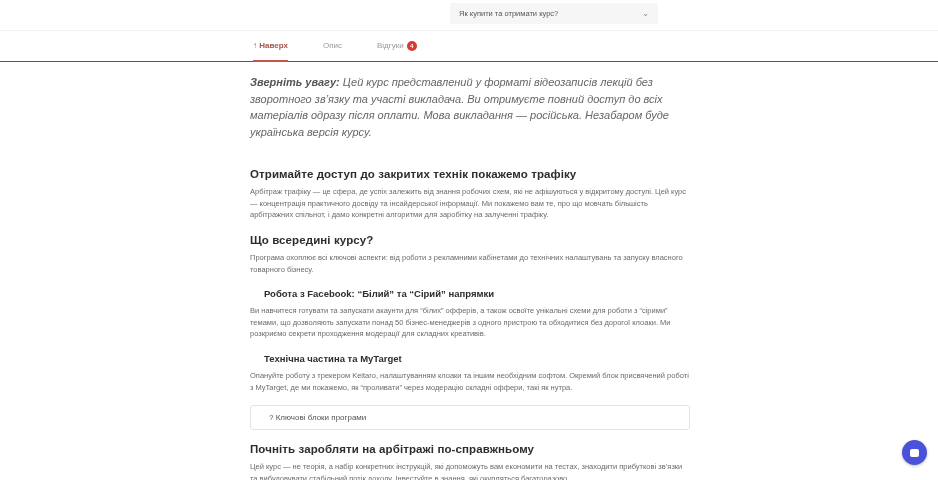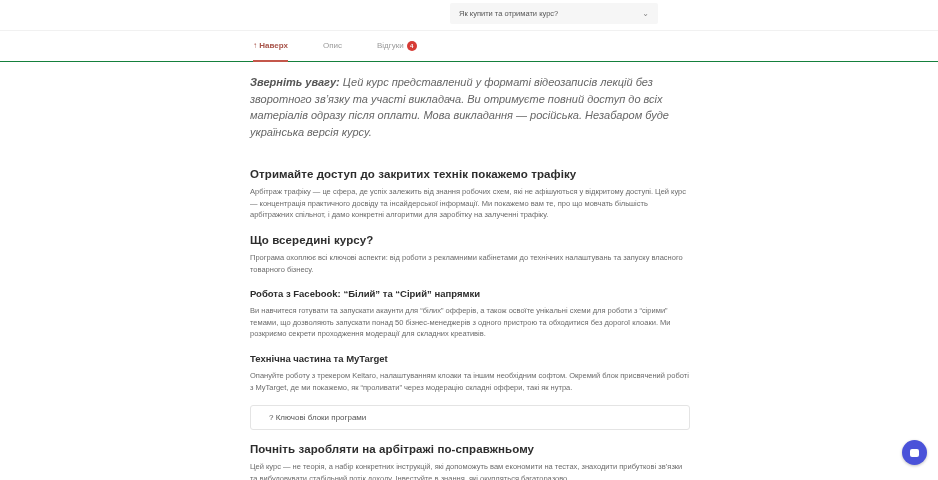--- a/index.html
+++ b/index.html
@@ -21,21 +21,21 @@
   .tab{font-size:8px;color:#9a9a9a;display:flex;align-items:center;gap:3px;
     border-bottom:2px solid transparent;margin-bottom:-1px;cursor:pointer;}
   .tab.active{color:#a8544a;font-weight:bold;border-bottom:2px solid #c4574b;}
   .badge{display:inline-flex;align-items:center;justify-content:center;width:10px;height:10px;
     border-radius:50%;background:#d63b35;color:#fff;font-size:6px;font-weight:bold;}
   
   .content{width:440px;margin-left:250px;padding-top:12px;}
   .notice{font-style:italic;font-size:11px;line-height:1.5;color:#666;margin:0 0 28px;}
   .notice b{color:#555;}
   h2{font-size:11.5px;color:#2d2d2d;margin:13px 0 6px;letter-spacing:.1px;}
-  h3{font-size:9.5px;color:#2d2d2d;margin:13px 0 6px;}
+  h3{font-size:9.5px;color:#2d2d2d;margin:13px 14px 6px;}
   p.body{font-size:7.5px;line-height:1.55;color:#6b6b6b;margin:0 0 4px;}
   .program-box{border:1px solid #e4e4e4;border-radius:3px;padding:7px 18px;font-size:8px;
     color:#555;margin:12px 0 4px;cursor:pointer;}
   .reviews-title{font-size:14.5px;font-weight:bold;color:#333;margin:20px 16px 12px;}
   
   .chat-fab{position:absolute;right:11px;bottom:15px;width:25px;height:25px;border-radius:50%;
     background:#4a52d9;display:flex;align-items:center;justify-content:center;cursor:pointer;
     box-shadow:0 1px 3px rgba(0,0,0,.25);}
   .chat-fab .bubble{width:9px;height:8px;background:#fff;border-radius:2px;}
 </style>

